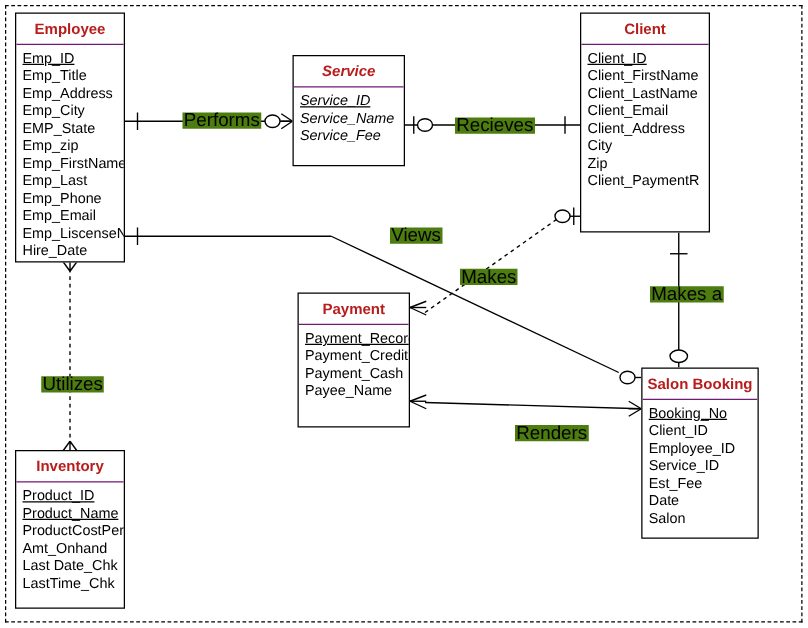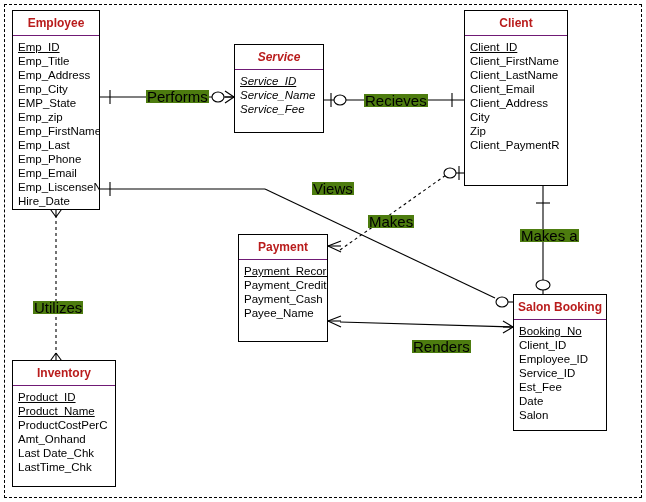--- a/index.html
+++ b/index.html
@@ -220,21 +220,21 @@
       <div class="attr pk">Booking_No</div>
       <div class="attr">Client_ID</div>
       <div class="attr">Employee_ID</div>
       <div class="attr">Service_ID</div>
       <div class="attr">Est_Fee</div>
       <div class="attr">Date</div>
       <div class="attr">Salon</div>
     </div>
   </div>
 
-  <div class="entity" style="left:12px; top:360px; width:104px; height:127px;">
+  <div class="entity" style="left:12px; top:360px; width:88px; height:127px;">
     <div class="entity-title">Inventory</div>
     <div class="attr-list">
       <div class="attr pk">Product_ID</div>
       <div class="attr pk">Product_Name</div>
       <div class="attr">ProductCostPerC</div>
       <div class="attr">Amt_Onhand</div>
       <div class="attr">Last Date_Chk</div>
       <div class="attr">LastTime_Chk</div>
     </div>
   </div>

